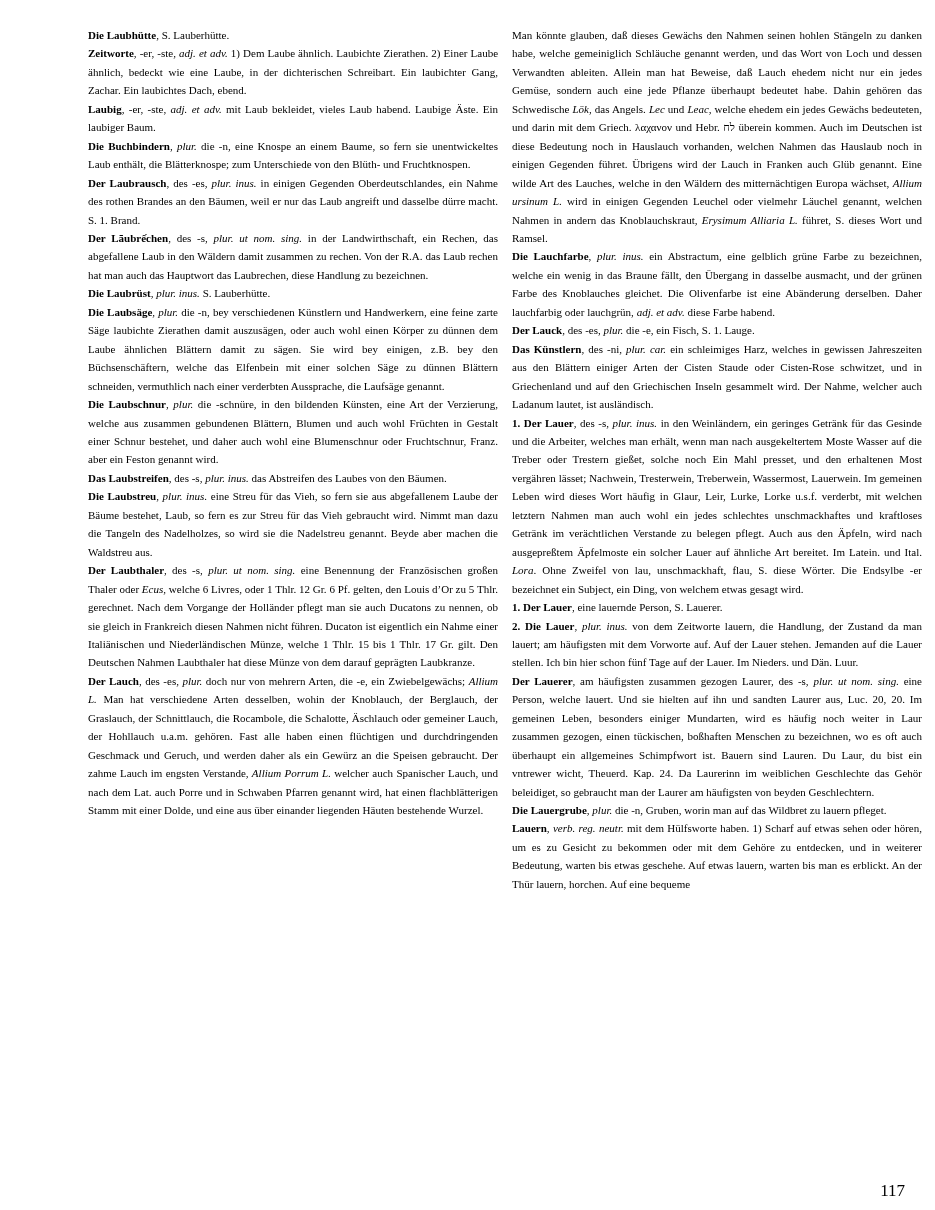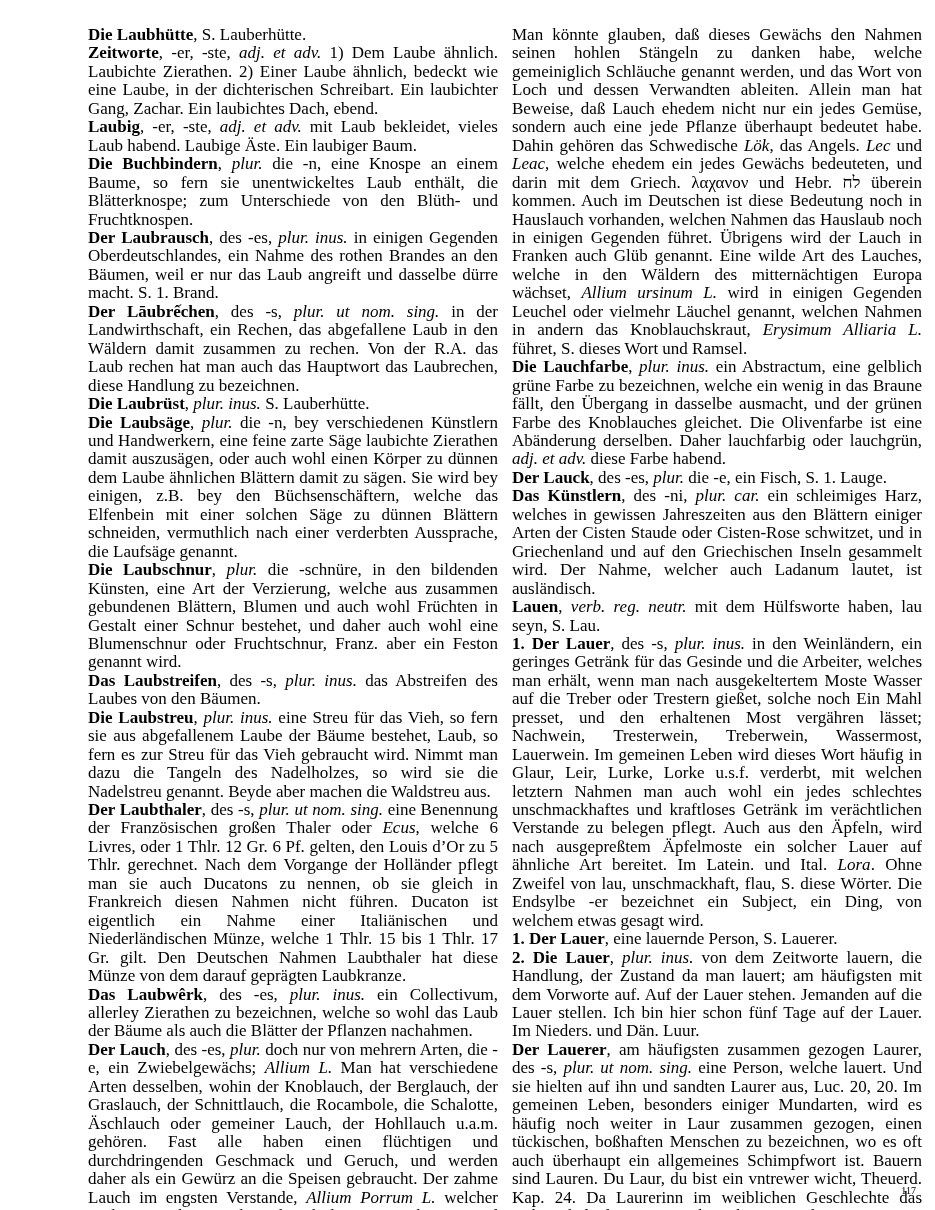--- a/index.html
+++ b/index.html
@@ -23,30 +23,30 @@
     gap: 14px;
   }
   .col {
     width: 410px;
     flex: 0 0 410px;
   }
   p.entry {
     margin: 0;
     padding: 0;
     text-align: justify;
-    font-size: 17px;
+    font-size: 11px;
     line-height: 18.45px;
   }
   .b { font-weight: bold; }
   .i { font-style: italic; }
   .page-number {
     position: absolute;
     top: 1184px;
-    right: 19px;
-    font-size: 10px;
+    right: 30px;
+    font-size: 17px;
     line-height: 14px;
   }
 </style>
 </head>
 <body>
 
 <div class="page">
   <div class="cols">
     <div class="col">
         <p class="entry"><span class="b">Die Laubhütte</span><span>, S. Lauberhütte.</span></p>
@@ -54,29 +54,27 @@
         <p class="entry"><span class="b">Laubig</span><span>, -er, -ste, </span><span class="i">adj. et adv.</span><span> mit Laub bekleidet, vieles Laub habend. Laubige Äste. Ein laubiger Baum.</span></p>
         <p class="entry"><span class="b">Die Buchbindern</span><span>, </span><span class="i">plur.</span><span> die -n, eine Knospe an einem Baume, so fern sie unentwickeltes Laub enthält, die Blätterknospe; zum Unterschiede von den Blüth- und Fruchtknospen.</span></p>
         <p class="entry"><span class="b">Der Laubrausch</span><span>, des -es, </span><span class="i">plur. inus.</span><span> in einigen Gegenden Oberdeutschlandes, ein Nahme des rothen Brandes an den Bäumen, weil er nur das Laub angreift und dasselbe dürre macht. S. 1. Brand.</span></p>
         <p class="entry"><span class="b">Der Lāubrếchen</span><span>, des -s, </span><span class="i">plur. ut nom. sing.</span><span> in der Landwirthschaft, ein Rechen, das abgefallene Laub in den Wäldern damit zusammen zu rechen. Von der R.A. das Laub rechen hat man auch das Hauptwort das Laubrechen, diese Handlung zu bezeichnen.</span></p>
         <p class="entry"><span class="b">Die Laubrüst</span><span>, </span><span class="i">plur. inus.</span><span> S. Lauberhütte.</span></p>
         <p class="entry"><span class="b">Die Laubsäge</span><span>, </span><span class="i">plur.</span><span> die -n, bey verschiedenen Künstlern und Handwerkern, eine feine zarte Säge laubichte Zierathen damit auszusägen, oder auch wohl einen Körper zu dünnen dem Laube ähnlichen Blättern damit zu sägen. Sie wird bey einigen, z.B. bey den Büchsenschäftern, welche das Elfenbein mit einer solchen Säge zu dünnen Blättern schneiden, vermuthlich nach einer verderbten Aussprache, die Laufsäge genannt.</span></p>
         <p class="entry"><span class="b">Die Laubschnur</span><span>, </span><span class="i">plur.</span><span> die -schnüre, in den bildenden Künsten, eine Art der Verzierung, welche aus zusammen gebundenen Blättern, Blumen und auch wohl Früchten in Gestalt einer Schnur bestehet, und daher auch wohl eine Blumenschnur oder Fruchtschnur, Franz. aber ein Feston genannt wird.</span></p>
         <p class="entry"><span class="b">Das Laubstreifen</span><span>, des -s, </span><span class="i">plur. inus.</span><span> das Abstreifen des Laubes von den Bäumen.</span></p>
         <p class="entry"><span class="b">Die Laubstreu</span><span>, </span><span class="i">plur. inus.</span><span> eine Streu für das Vieh, so fern sie aus abgefallenem Laube der Bäume bestehet, Laub, so fern es zur Streu für das Vieh gebraucht wird. Nimmt man dazu die Tangeln des Nadelholzes, so wird sie die Nadelstreu genannt. Beyde aber machen die Waldstreu aus.</span></p>
         <p class="entry"><span class="b">Der Laubthaler</span><span>, des -s, </span><span class="i">plur. ut nom. sing.</span><span> eine Benennung der Französischen großen Thaler oder </span><span class="i">Ecus</span><span>, welche 6 Livres, oder 1 Thlr. 12 Gr. 6 Pf. gelten, den Louis d’Or zu 5 Thlr. gerechnet. Nach dem Vorgange der Holländer pflegt man sie auch Ducatons zu nennen, ob sie gleich in Frankreich diesen Nahmen nicht führen. Ducaton ist eigentlich ein Nahme einer Italiänischen und Niederländischen Münze, welche 1 Thlr. 15 bis 1 Thlr. 17 Gr. gilt. Den Deutschen Nahmen Laubthaler hat diese Münze von dem darauf geprägten Laubkranze.</span></p>
-        <p class="entry"><span class="b">Das Laubwêrk</span><span>, des -es, </span><span class="i">plur. inus.</span><span> ein Collectivum, allerley Zierathen zu bezeichnen, welche so wohl das Laub der Bäume als auch die Blätter der Pflanzen nachahmen.</span></p>
         <p class="entry"><span class="b">Der Lauch</span><span>, des -es, </span><span class="i">plur.</span><span> doch nur von mehrern Arten, die -e, ein Zwiebelgewächs; </span><span class="i">Allium L.</span><span> Man hat verschiedene Arten desselben, wohin der Knoblauch, der Berglauch, der Graslauch, der Schnittlauch, die Rocambole, die Schalotte, Äschlauch oder gemeiner Lauch, der Hohllauch u.a.m. gehören. Fast alle haben einen flüchtigen und durchdringenden Geschmack und Geruch, und werden daher als ein Gewürz an die Speisen gebraucht. Der zahme Lauch im engsten Verstande, </span><span class="i">Allium Porrum L.</span><span> welcher auch Spanischer Lauch, und nach dem Lat. auch Porre und in Schwaben Pfarren genannt wird, hat einen flachblätterigen Stamm mit einer Dolde, und eine aus über einander liegenden Häuten bestehende Wurzel.</span></p>
       </div>
     <div class="col">
         <p class="entry"><span>Man könnte glauben, daß dieses Gewächs den Nahmen seinen hohlen Stängeln zu danken habe, welche gemeiniglich Schläuche genannt werden, und das Wort von Loch und dessen Verwandten ableiten. Allein man hat Beweise, daß Lauch ehedem nicht nur ein jedes Gemüse, sondern auch eine jede Pflanze überhaupt bedeutet habe. Dahin gehören das Schwedische </span><span class="i">Lök</span><span>, das Angels. </span><span class="i">Lec</span><span> und </span><span class="i">Leac</span><span>, welche ehedem ein jedes Gewächs bedeuteten, und darin mit dem Griech. λαχανον und Hebr. לח überein kommen. Auch im Deutschen ist diese Bedeutung noch in Hauslauch vorhanden, welchen Nahmen das Hauslaub noch in einigen Gegenden führet. Übrigens wird der Lauch in Franken auch Glüb genannt. Eine wilde Art des Lauches, welche in den Wäldern des mitternächtigen Europa wächset, </span><span class="i">Allium ursinum L.</span><span> wird in einigen Gegenden Leuchel oder vielmehr Läuchel genannt, welchen Nahmen in andern das Knoblauchskraut, </span><span class="i">Erysimum Alliaria L.</span><span> führet, S. dieses Wort und Ramsel.</span></p>
         <p class="entry"><span class="b">Die Lauchfarbe</span><span>, </span><span class="i">plur. inus.</span><span> ein Abstractum, eine gelblich grüne Farbe zu bezeichnen, welche ein wenig in das Braune fällt, den Übergang in dasselbe ausmacht, und der grünen Farbe des Knoblauches gleichet. Die Olivenfarbe ist eine Abänderung derselben. Daher lauchfarbig oder lauchgrün, </span><span class="i">adj. et adv.</span><span> diese Farbe habend.</span></p>
         <p class="entry"><span class="b">Der Lauck</span><span>, des -es, </span><span class="i">plur.</span><span> die -e, ein Fisch, S. 1. Lauge.</span></p>
         <p class="entry"><span class="b">Das Künstlern</span><span>, des -ni, </span><span class="i">plur. car.</span><span> ein schleimiges Harz, welches in gewissen Jahreszeiten aus den Blättern einiger Arten der Cisten Staude oder Cisten-Rose schwitzet, und in Griechenland und auf den Griechischen Inseln gesammelt wird. Der Nahme, welcher auch Ladanum lautet, ist ausländisch.</span></p>
-        <p class="entry"><span class="b">Lauen</span><span>, </span><span class="i">verb. reg. neutr.</span><span> mit dem Hülfsworte haben, lau seyn, S. Lau.</span></p>
         <p class="entry"><span class="b">1. Der Lauer</span><span>, des -s, </span><span class="i">plur. inus.</span><span> in den Weinländern, ein geringes Getränk für das Gesinde und die Arbeiter, welches man erhält, wenn man nach ausgekeltertem Moste Wasser auf die Treber oder Trestern gießet, solche noch Ein Mahl presset, und den erhaltenen Most vergähren lässet; Nachwein, Tresterwein, Treberwein, Wassermost, Lauerwein. Im gemeinen Leben wird dieses Wort häufig in Glaur, Leir, Lurke, Lorke u.s.f. verderbt, mit welchen letztern Nahmen man auch wohl ein jedes schlechtes unschmackhaftes und kraftloses Getränk im verächtlichen Verstande zu belegen pflegt. Auch aus den Äpfeln, wird nach ausgepreßtem Äpfelmoste ein solcher Lauer auf ähnliche Art bereitet. Im Latein. und Ital. </span><span class="i">Lora</span><span>. Ohne Zweifel von lau, unschmackhaft, flau, S. diese Wörter. Die Endsylbe -er bezeichnet ein Subject, ein Ding, von welchem etwas gesagt wird.</span></p>
         <p class="entry"><span class="b">1. Der Lauer</span><span>, eine lauernde Person, S. Lauerer.</span></p>
         <p class="entry"><span class="b">2. Die Lauer</span><span>, </span><span class="i">plur. inus.</span><span> von dem Zeitworte lauern, die Handlung, der Zustand da man lauert; am häufigsten mit dem Vorworte auf. Auf der Lauer stehen. Jemanden auf die Lauer stellen. Ich bin hier schon fünf Tage auf der Lauer. Im Nieders. und Dän. Luur.</span></p>
         <p class="entry"><span class="b">Der Lauerer</span><span>, am häufigsten zusammen gezogen Laurer, des -s, </span><span class="i">plur. ut nom. sing.</span><span> eine Person, welche lauert. Und sie hielten auf ihn und sandten Laurer aus, Luc. 20, 20. Im gemeinen Leben, besonders einiger Mundarten, wird es häufig noch weiter in Laur zusammen gezogen, einen tückischen, boßhaften Menschen zu bezeichnen, wo es oft auch überhaupt ein allgemeines Schimpfwort ist. Bauern sind Lauren. Du Laur, du bist ein vntrewer wicht, Theuerd. Kap. 24. Da Laurerinn im weiblichen Geschlechte das Gehör beleidiget, so gebraucht man der Laurer am häufigsten von beyden Geschlechtern.</span></p>
         <p class="entry"><span class="b">Die Lauergrube</span><span>, </span><span class="i">plur.</span><span> die -n, Gruben, worin man auf das Wildbret zu lauern pfleget.</span></p>
         <p class="entry"><span class="b">Lauern</span><span>, </span><span class="i">verb. reg. neutr.</span><span> mit dem Hülfsworte haben. 1) Scharf auf etwas sehen oder hören, um es zu Gesicht zu bekommen oder mit dem Gehöre zu entdecken, und in weiterer Bedeutung, warten bis etwas geschehe. Auf etwas lauern, warten bis man es erblickt. An der Thür lauern, horchen. Auf eine bequeme</span></p>
       </div>
   </div>
   <div class="page-number">117</div>
 </div>

